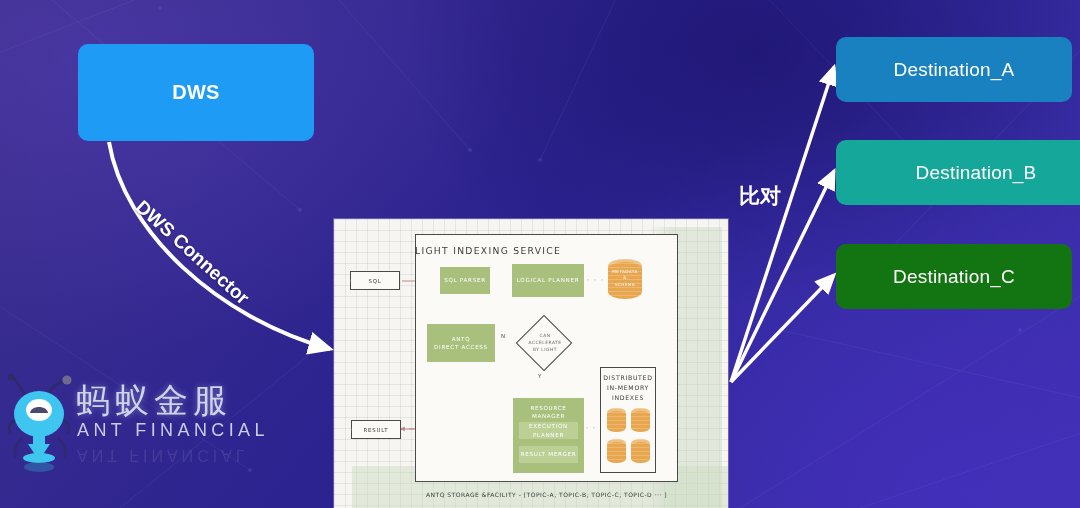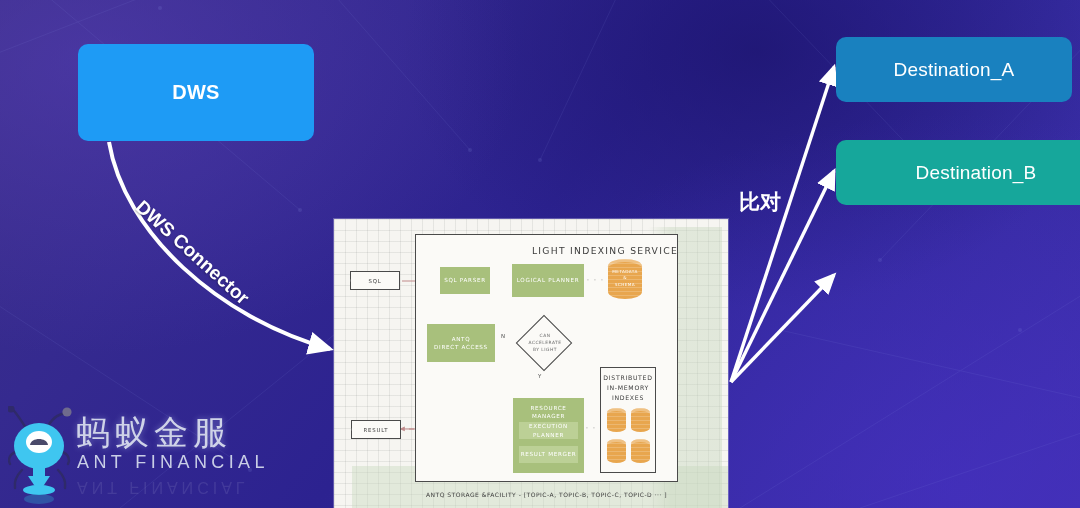--- a/index.html
+++ b/index.html
@@ -52,21 +52,21 @@
     color: #ffffff;
     font-size: 19px;
     font-weight: 700;
     transform: rotate(42deg);
     transform-origin: left top;
     white-space: nowrap;
     text-shadow: 0 1px 2px rgba(0,0,0,.35);
   }
   #compare-label {
     position: absolute;
-    left: 739px; top: 188px;
+    left: 739px; top: 182px;
     color: #ffffff;
     font-size: 21px;
     font-weight: 700;
     white-space: nowrap;
   }
 
   
   #diagram {
     position: absolute;
     left: 334px; top: 219px;
@@ -94,21 +94,21 @@
   }
   .lis-frame {
     position:absolute;
     left: 81px; top: 15px; width: 263px; height: 248px;
     border: 1.6px solid #4a4a4a;
     background: #fbfaf7;
     box-sizing: border-box;
   }
   .lis-title {
     position:absolute; left: 81px; top: 26px; width: 263px;
-    text-align:right;
+    text-align:left;
     font-size: 9.2px; letter-spacing: 1.3px; color:#3c3c3c;
     font-family: "DejaVu Sans", sans-serif;
   }
   .gbox {
     position:absolute;
     background: #a8c07c;
     display:flex; align-items:center; justify-content:center;
     text-align:center;
     color:#ffffff; font-size:5.6px; letter-spacing:.7px; line-height:1.45;
     font-family:"DejaVu Sans", sans-serif;
@@ -182,21 +182,21 @@
     position:absolute; color:#555; font-size:6px; letter-spacing:1.6px;
     font-family:"DejaVu Sans", sans-serif;
   }
   .lbl-small {
     position:absolute; font-size:5.4px; color:#555; letter-spacing:.4px;
     font-family:"DejaVu Sans", sans-serif;
   }
 
   
   #logo {
-    position:absolute; left:8px; top:404px; width:215px; height:105px;
+    position:absolute; left:8px; top:372px; width:215px; height:105px;
   }
   .logo-cn {
     position:absolute; left:68px; top:6px;
     font-size:34px; letter-spacing:5px;
     color:#cfd3e8;
     font-family:"DejaVu Sans", sans-serif;
     text-shadow:0 0 6px rgba(200,210,255,.45);
     white-space:nowrap;
   }
   .logo-en {
@@ -267,20 +267,23 @@
   <div id="connector-label">DWS Connector</div>
 
   <div id="compare-label">比对</div>
 
   <div id="dest-a" class="block">
     <span>Destination_A</span>
   </div>
   <div id="dest-b" class="block">
     <span>Destination_B</span>
   </div>
+  <div id="dest-c" class="block">
+    <span>Destination_C</span>
+  </div>
 
   <div id="diagram">
     <div class="grid-bg"></div>
     <div class="greenwash"></div>
     <div class="greenfoot"></div>
 
     <svg style="position:absolute;inset:0;" width="394" height="289" viewBox="0 0 394 289">
       <defs>
         <marker id="rd-arrow" markerWidth="6" markerHeight="6" refX="4.8" refY="2.6" orient="auto">
           <path d="M0,0.3 L5.4,2.6 L0,5" fill="#c08a8a"></path>

